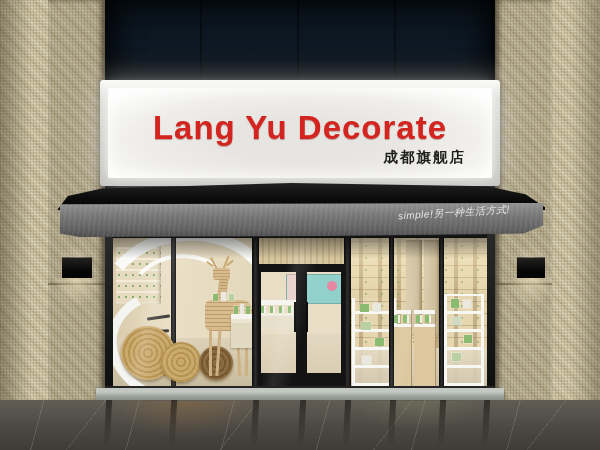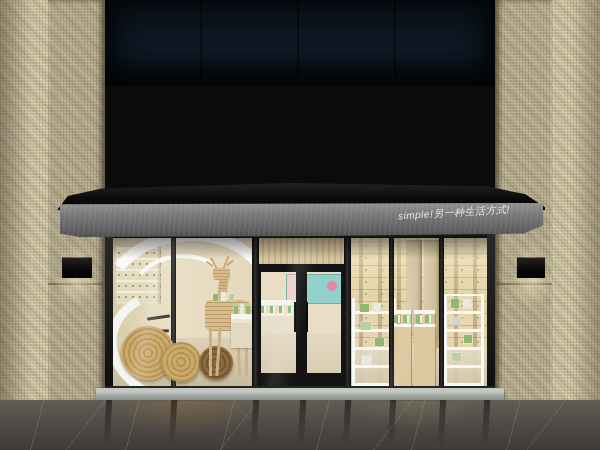--- a/index.html
+++ b/index.html
@@ -171,20 +171,26 @@
   <div class="abs tile wL-outer"></div>
   <div class="abs tile wL-pillar"></div>
   <div class="abs tile wR-pillar"></div>
   <div class="abs tile wR-outer"></div>
   <div class="abs seam" style="left:48px;top:283px;width:57px;height:2px;"></div>
   <div class="abs seam" style="left:495px;top:283px;width:57px;height:2px;"></div>
 
   <div class="abs sconce" style="left:62px;top:257px;width:30px;height:20px;"></div>
   <div class="abs sconce" style="left:517px;top:257px;width:28px;height:20px;"></div>
 
+  <div class="abs sign">
+    <div class="sign-panel">
+      <span class="sign-title">Lang Yu Decorate</span>
+      <span class="sign-sub">成都旗舰店</span>
+    </div>
+  </div>
 
   <div class="abs storefront">
 
     <div class="abs int-left">
       <div class="abs shelfstrip"></div>
       <div class="abs int-floorL"></div>
       <div class="abs arc1"></div>
       <div class="abs arc3"></div>
       <div class="abs arc2"></div>
       <div class="abs pole"></div>

